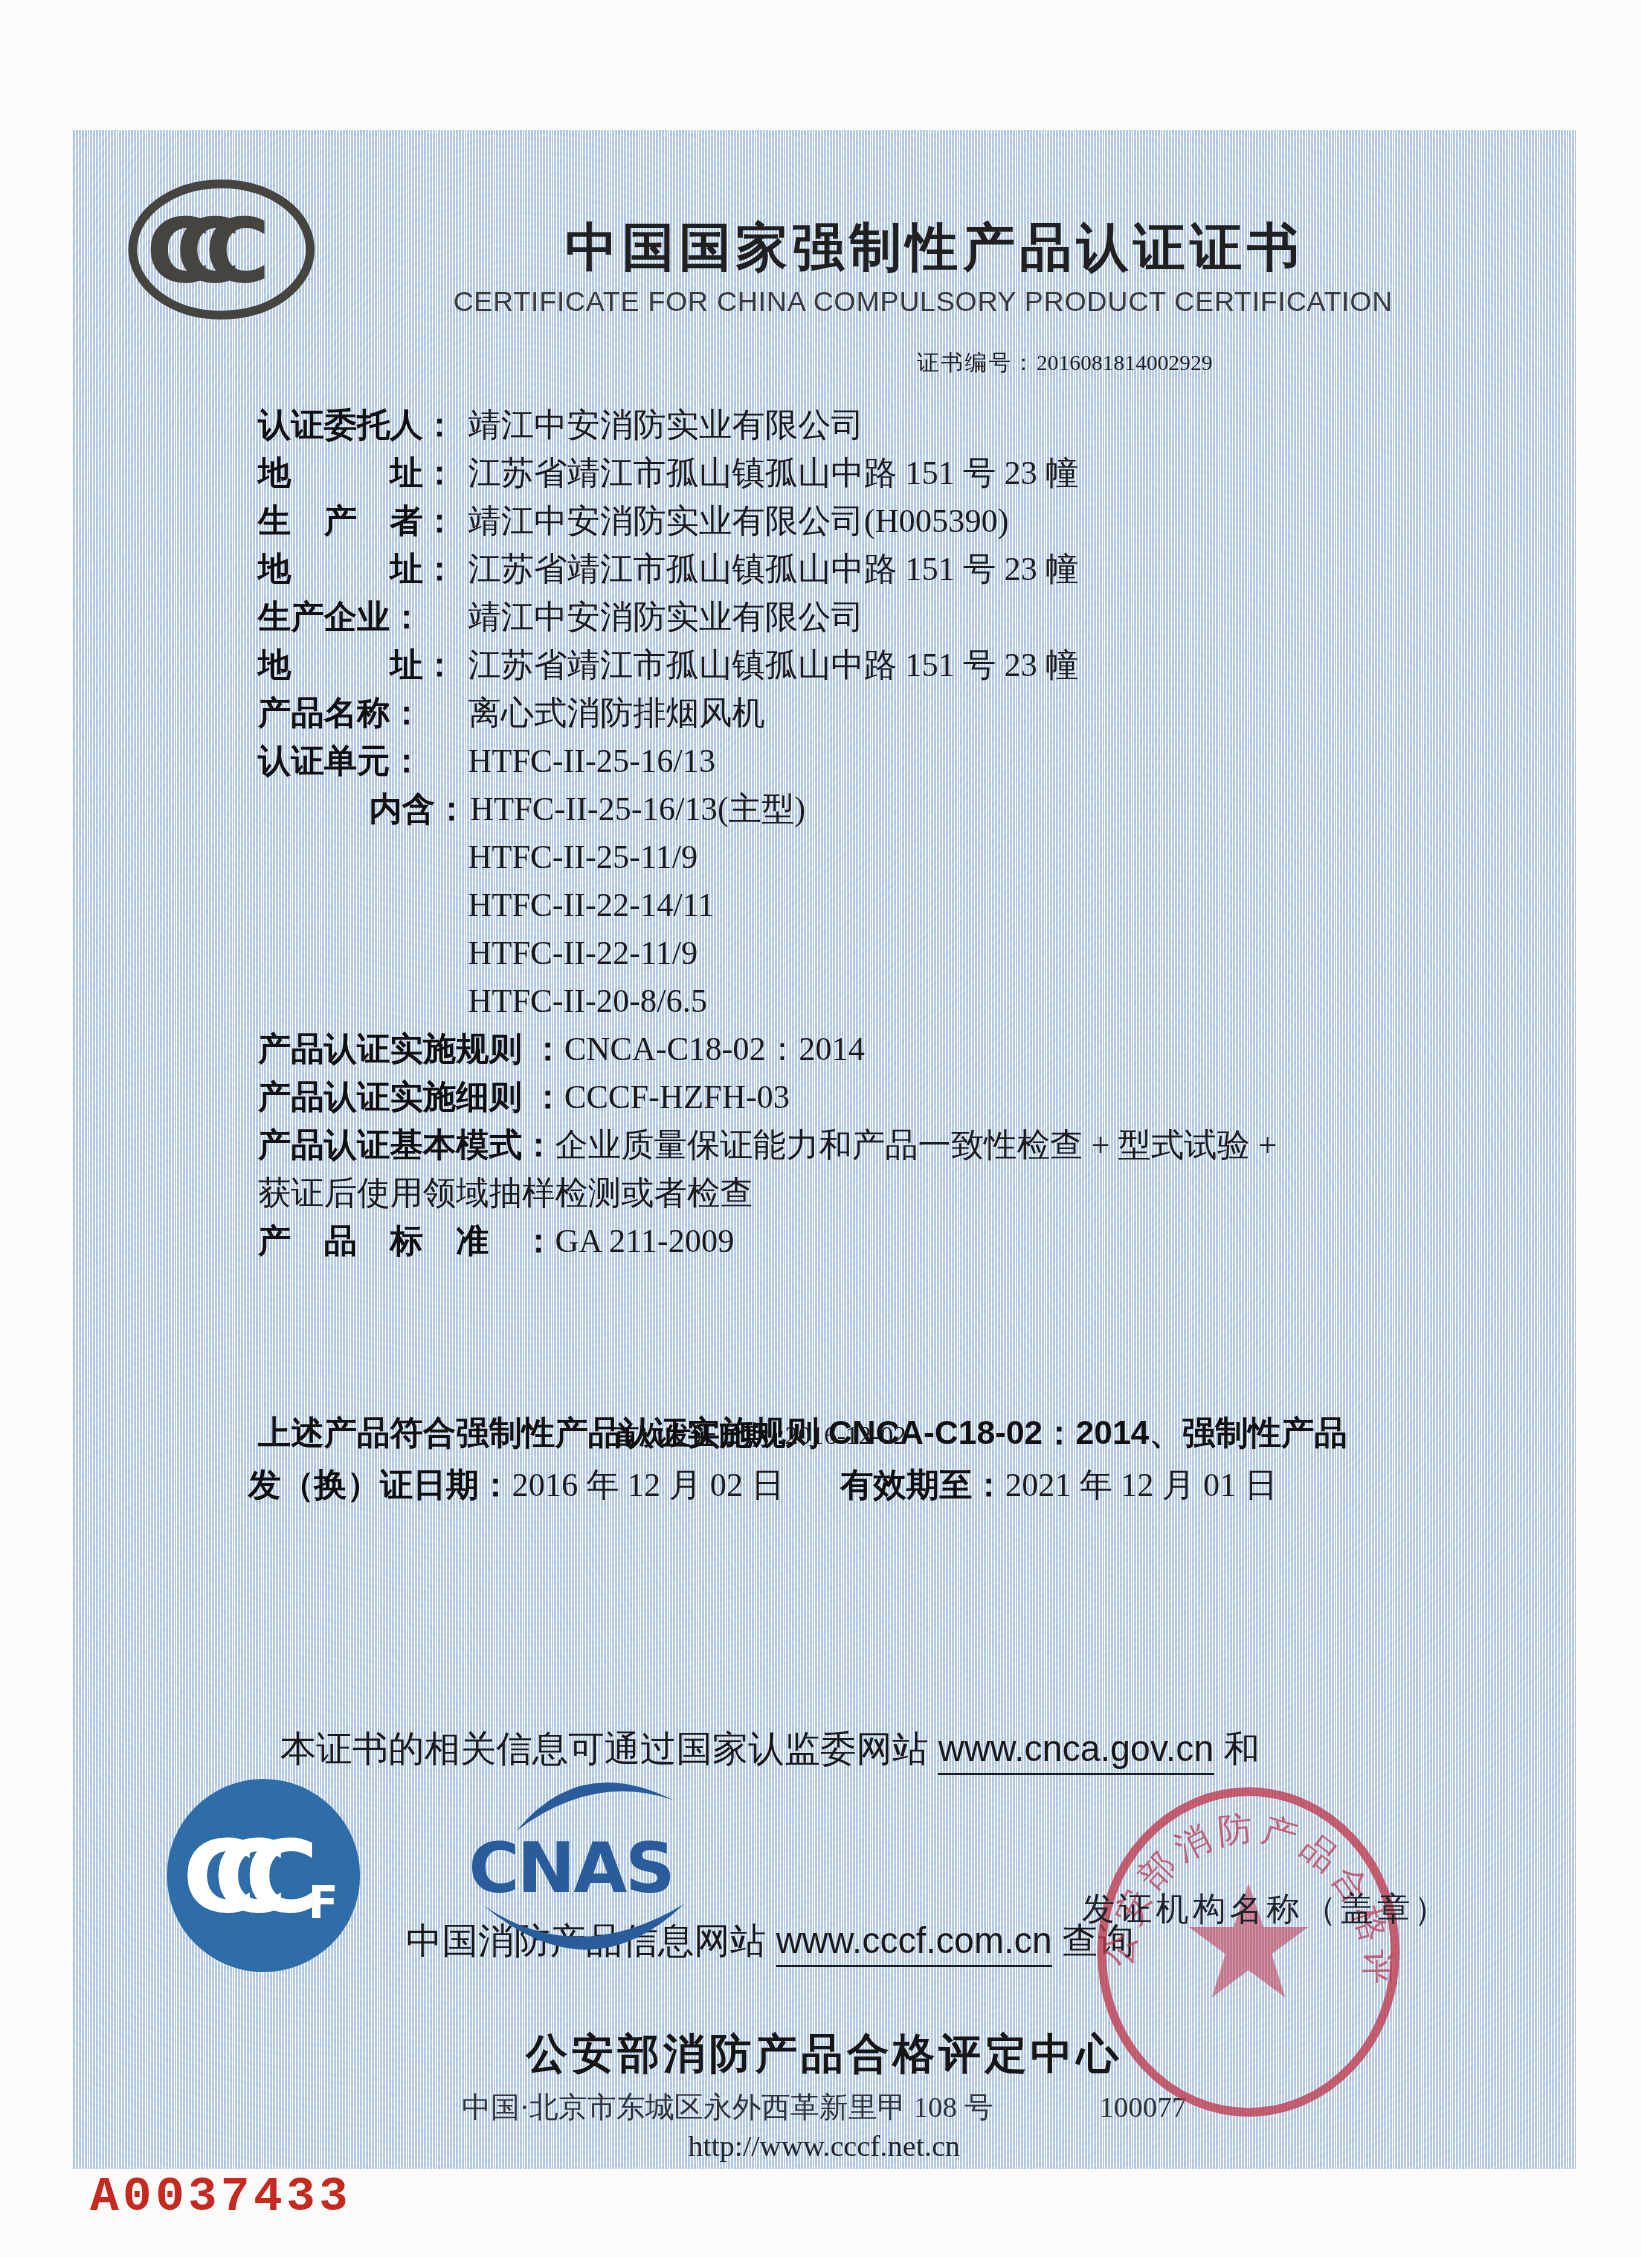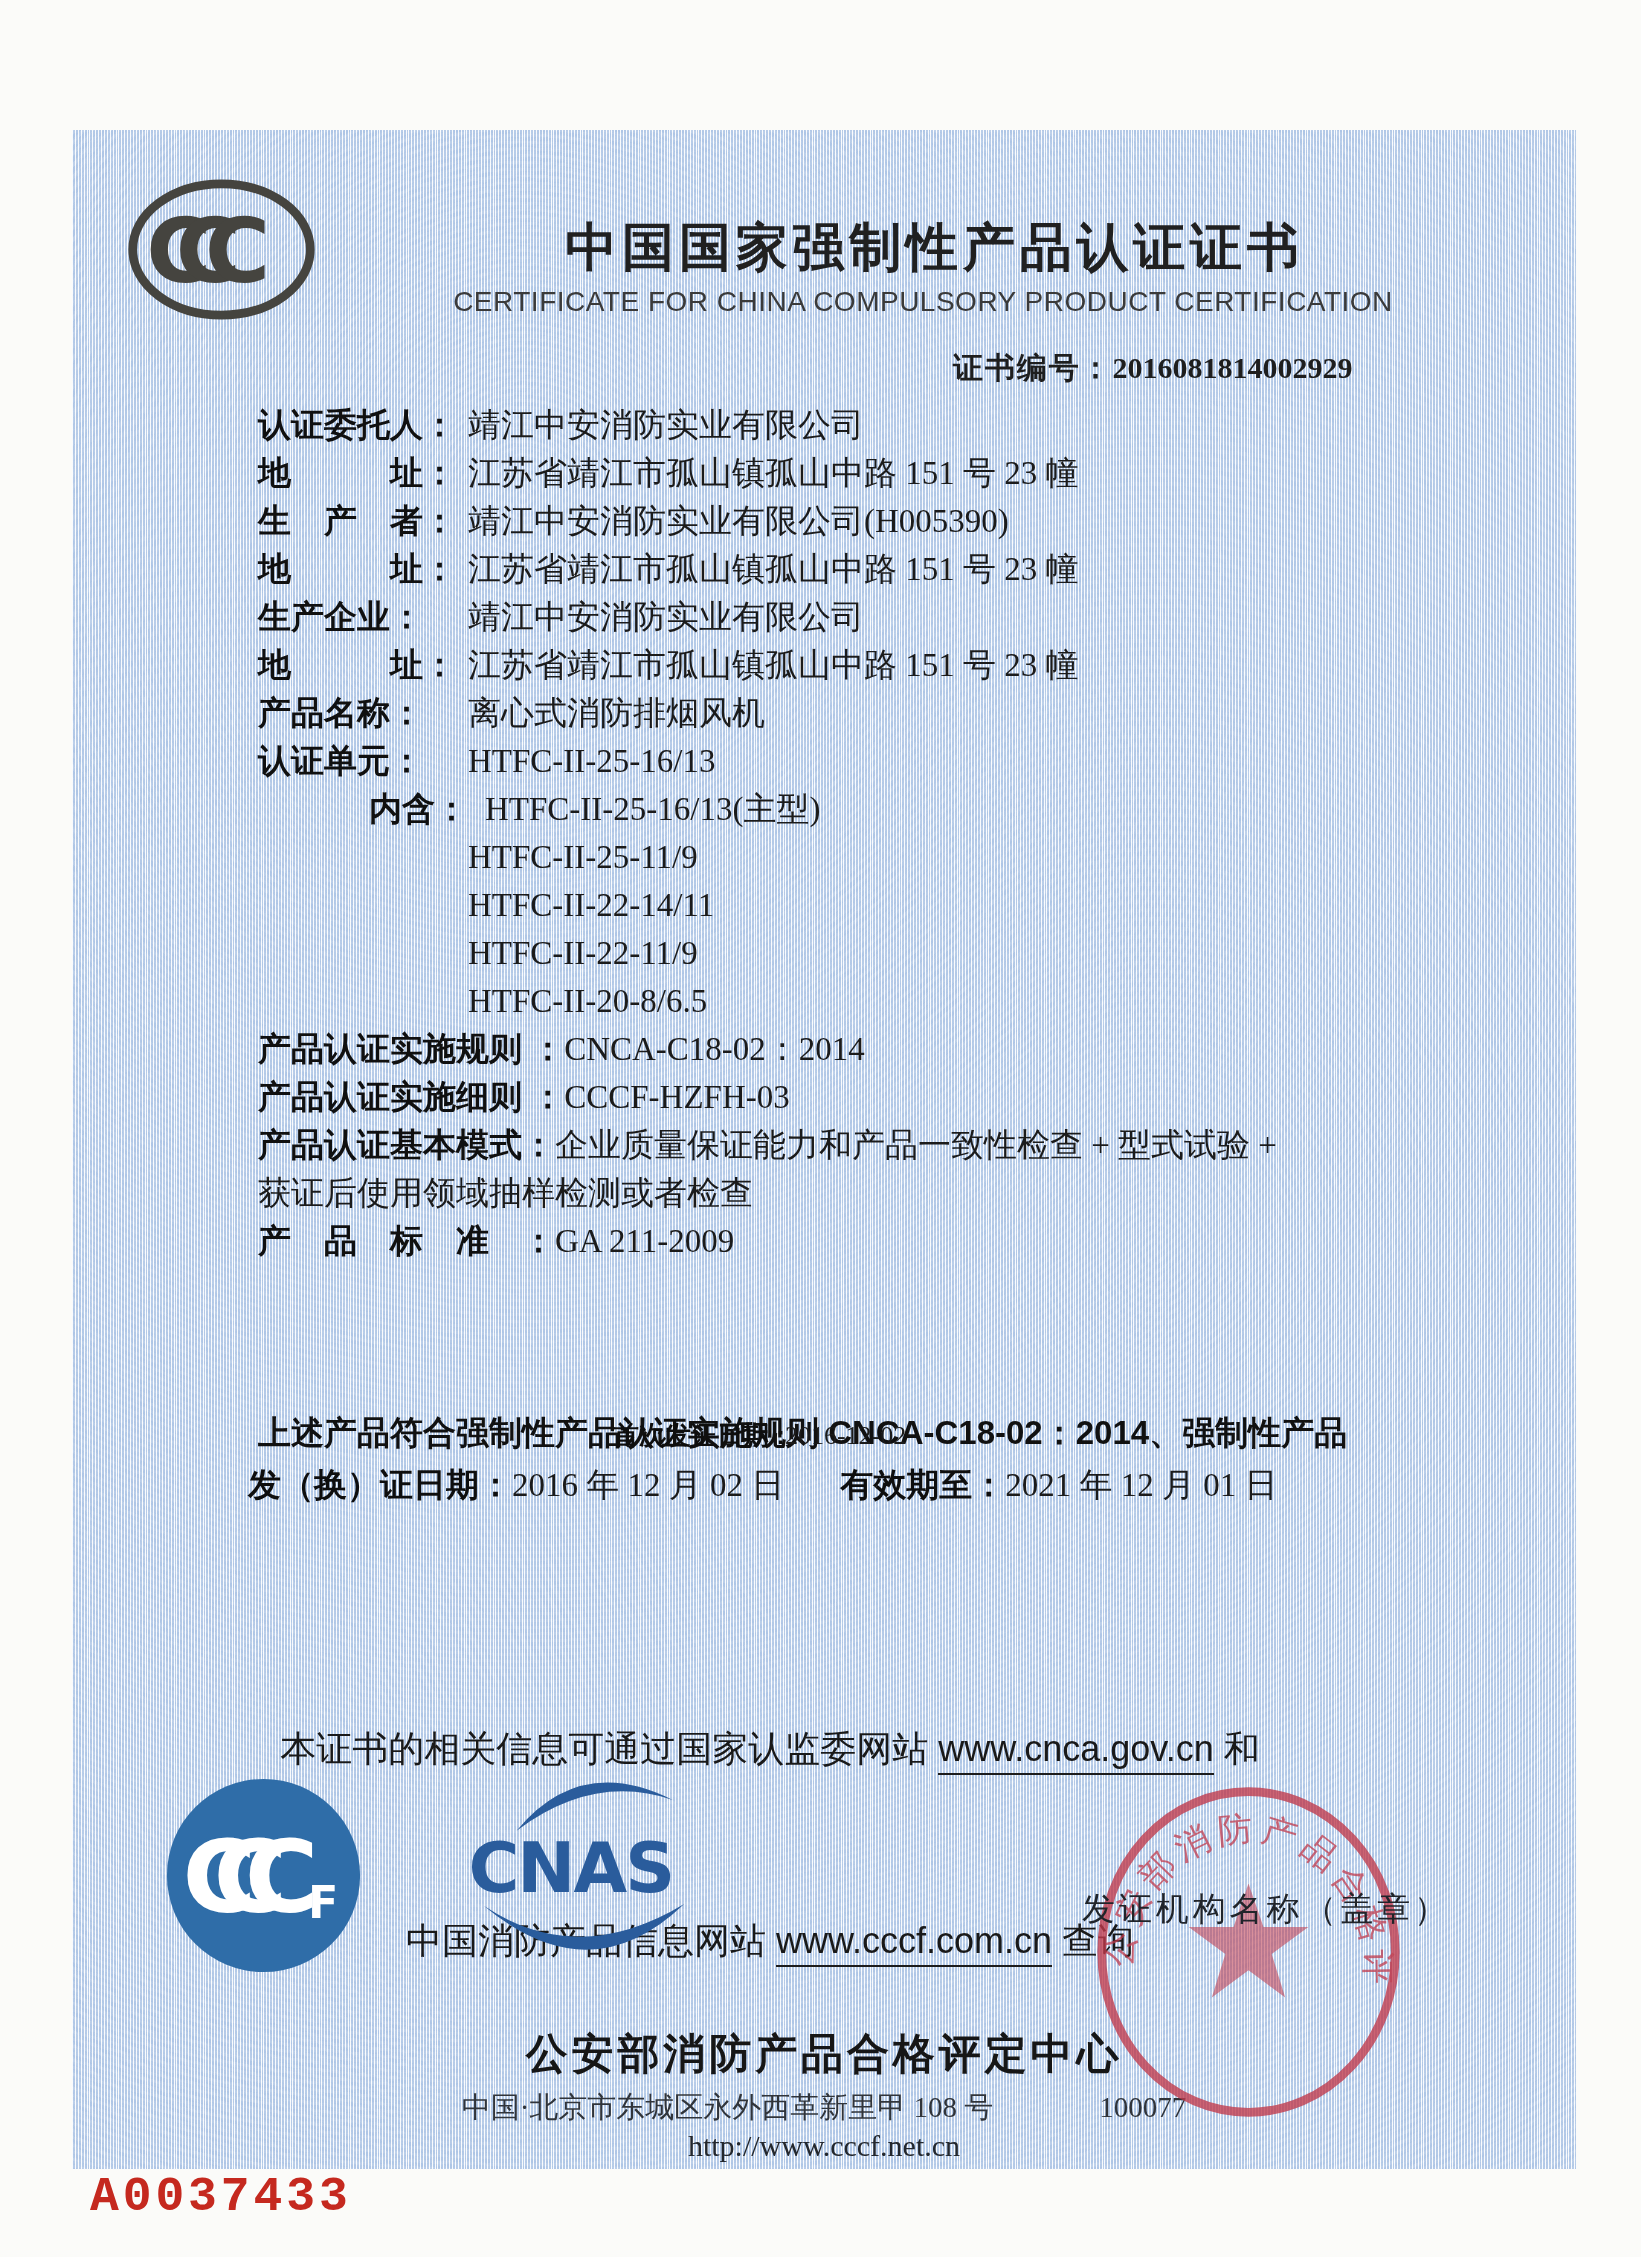--- a/index.html
+++ b/index.html
@@ -20,28 +20,28 @@
     overflow:hidden;
   }
   .abs{position:absolute;}
   
   .ccc-logo{left:53px;top:46px;width:193px;height:147px;}
   .title{left:221px;right:0;top:83px;text-align:center;
     font-family:"Liberation Sans",sans-serif;font-weight:600;font-size:52px;
     letter-spacing:4.8px;color:#202020;white-space:pre;}
   .subtitle{left:198px;right:0;top:156px;text-align:center;
     font-family:"Liberation Sans",sans-serif;font-size:28px;letter-spacing:0.5px;color:#3a3a3a;white-space:pre;}
-  .certno{left:881px;top:218px;font-size:30px;color:#1e1e1e;white-space:pre;font-weight:bold;}
+  .certno{left:845px;top:218px;font-size:22px;color:#1e1e1e;white-space:pre;}
   .certno .lab{letter-spacing:1.9px;}
   
   .rows{left:186px;top:271px;width:1152px;}
   .frow{display:flex;height:48px;line-height:48px;font-size:33px;}
   .flabel{font-family:"Liberation Sans",sans-serif;font-weight:700;color:#101010;
     min-width:210px;white-space:pre;}
-  .flabel.r{text-align:right;padding-right:17px;}
+  .flabel.r{text-align:right;padding-right:2px;}
   .fvalue{font-family:"Liberation Serif",serif;color:#1b1b1b;white-space:pre;}
   
   .statement{left:186px;top:1183px;width:1294px;
     font-family:"Liberation Sans",sans-serif;font-weight:700;font-size:33px;
     line-height:48px;color:#111;white-space:pre;}
   
   .date-first{left:541px;top:1282px;font-size:26px;line-height:46px;white-space:pre;}
   .date-issue{left:176px;top:1332px;font-size:33px;line-height:46px;white-space:pre;}
   .dlab{font-family:"Liberation Sans",sans-serif;font-weight:700;color:#0e0e0e;}
   .dval{font-family:"Liberation Serif",serif;color:#1b1b1b;}

